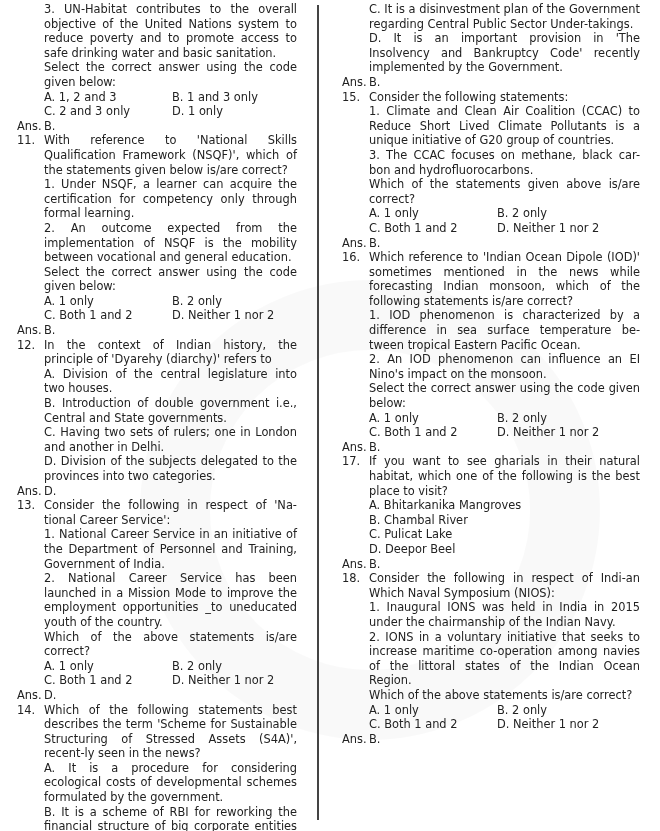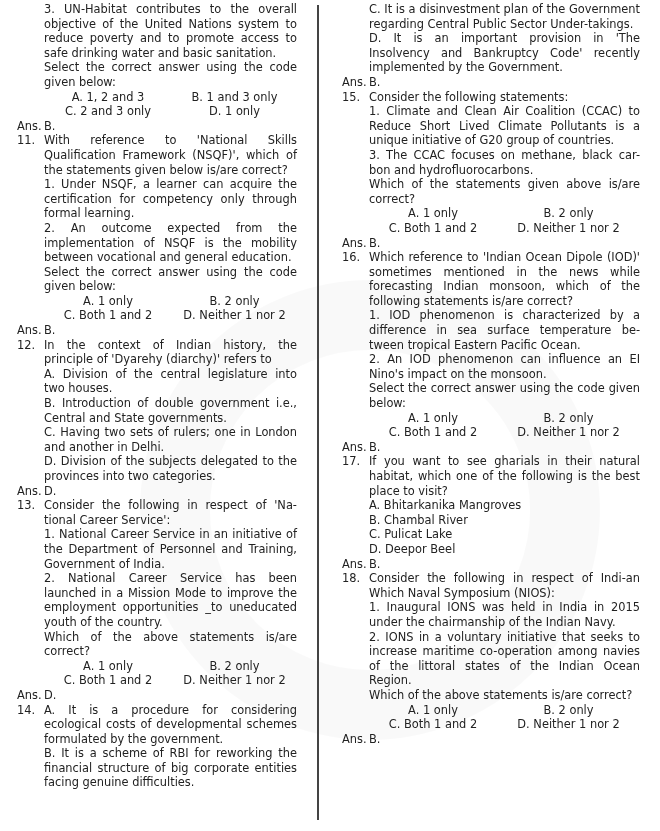--- a/index.html
+++ b/index.html
@@ -13,21 +13,21 @@
   .col.right { left: 342px; width: 298px; }
   .divider { position: absolute; left: 317px; top: 5px; width: 2px; height: 815px; background: #444; }
   .ans { display: flex; }
   .ans .lbl { width: 27px; flex: none; }
   .q { display: flex; }
   .q .num { width: 27px; flex: none; }
   .q .body { flex: 1; }
   .body p, .cont p { margin: 0; text-align: justify; }
   .cont { margin-left: 27px; }
   .opts { display: grid; grid-template-columns: 128px 1fr; }
-  .opts span { white-space: nowrap; text-align: center; }
+  .opts span { white-space: nowrap; }
   .olist div { white-space: nowrap; }
   .wm { position: absolute; left: 140px; top: 280px; width: 460px; height: 460px;
         border-radius: 50%; border: 70px solid rgba(0,0,0,0.025); box-sizing: border-box; pointer-events: none; }
 </style>
 </head>
 <body>
 
 <div class="wm"></div>
 
 <div class="col left">
@@ -98,20 +98,21 @@
     </div>
   </div>
   <div class="ans">
     <span class="lbl">Ans.</span>
     <span>D.</span>
   </div>
 
   <div class="q">
     <span class="num">14.</span>
     <div class="body">
+      <p>Which of the following statements best describes the term 'Scheme for Sustainable Structuring of Stressed Assets (S4A)', recent-ly seen in the news?</p>
       <p>A. It is a procedure for considering ecological costs of developmental schemes formulated by the government.</p>
       <p>B. It is a scheme of RBI for reworking the financial structure of big corporate entities facing genuine difficulties.</p>
     </div>
   </div>
 </div>
 
 <div class="divider"></div>
 
 <div class="col right">
 

